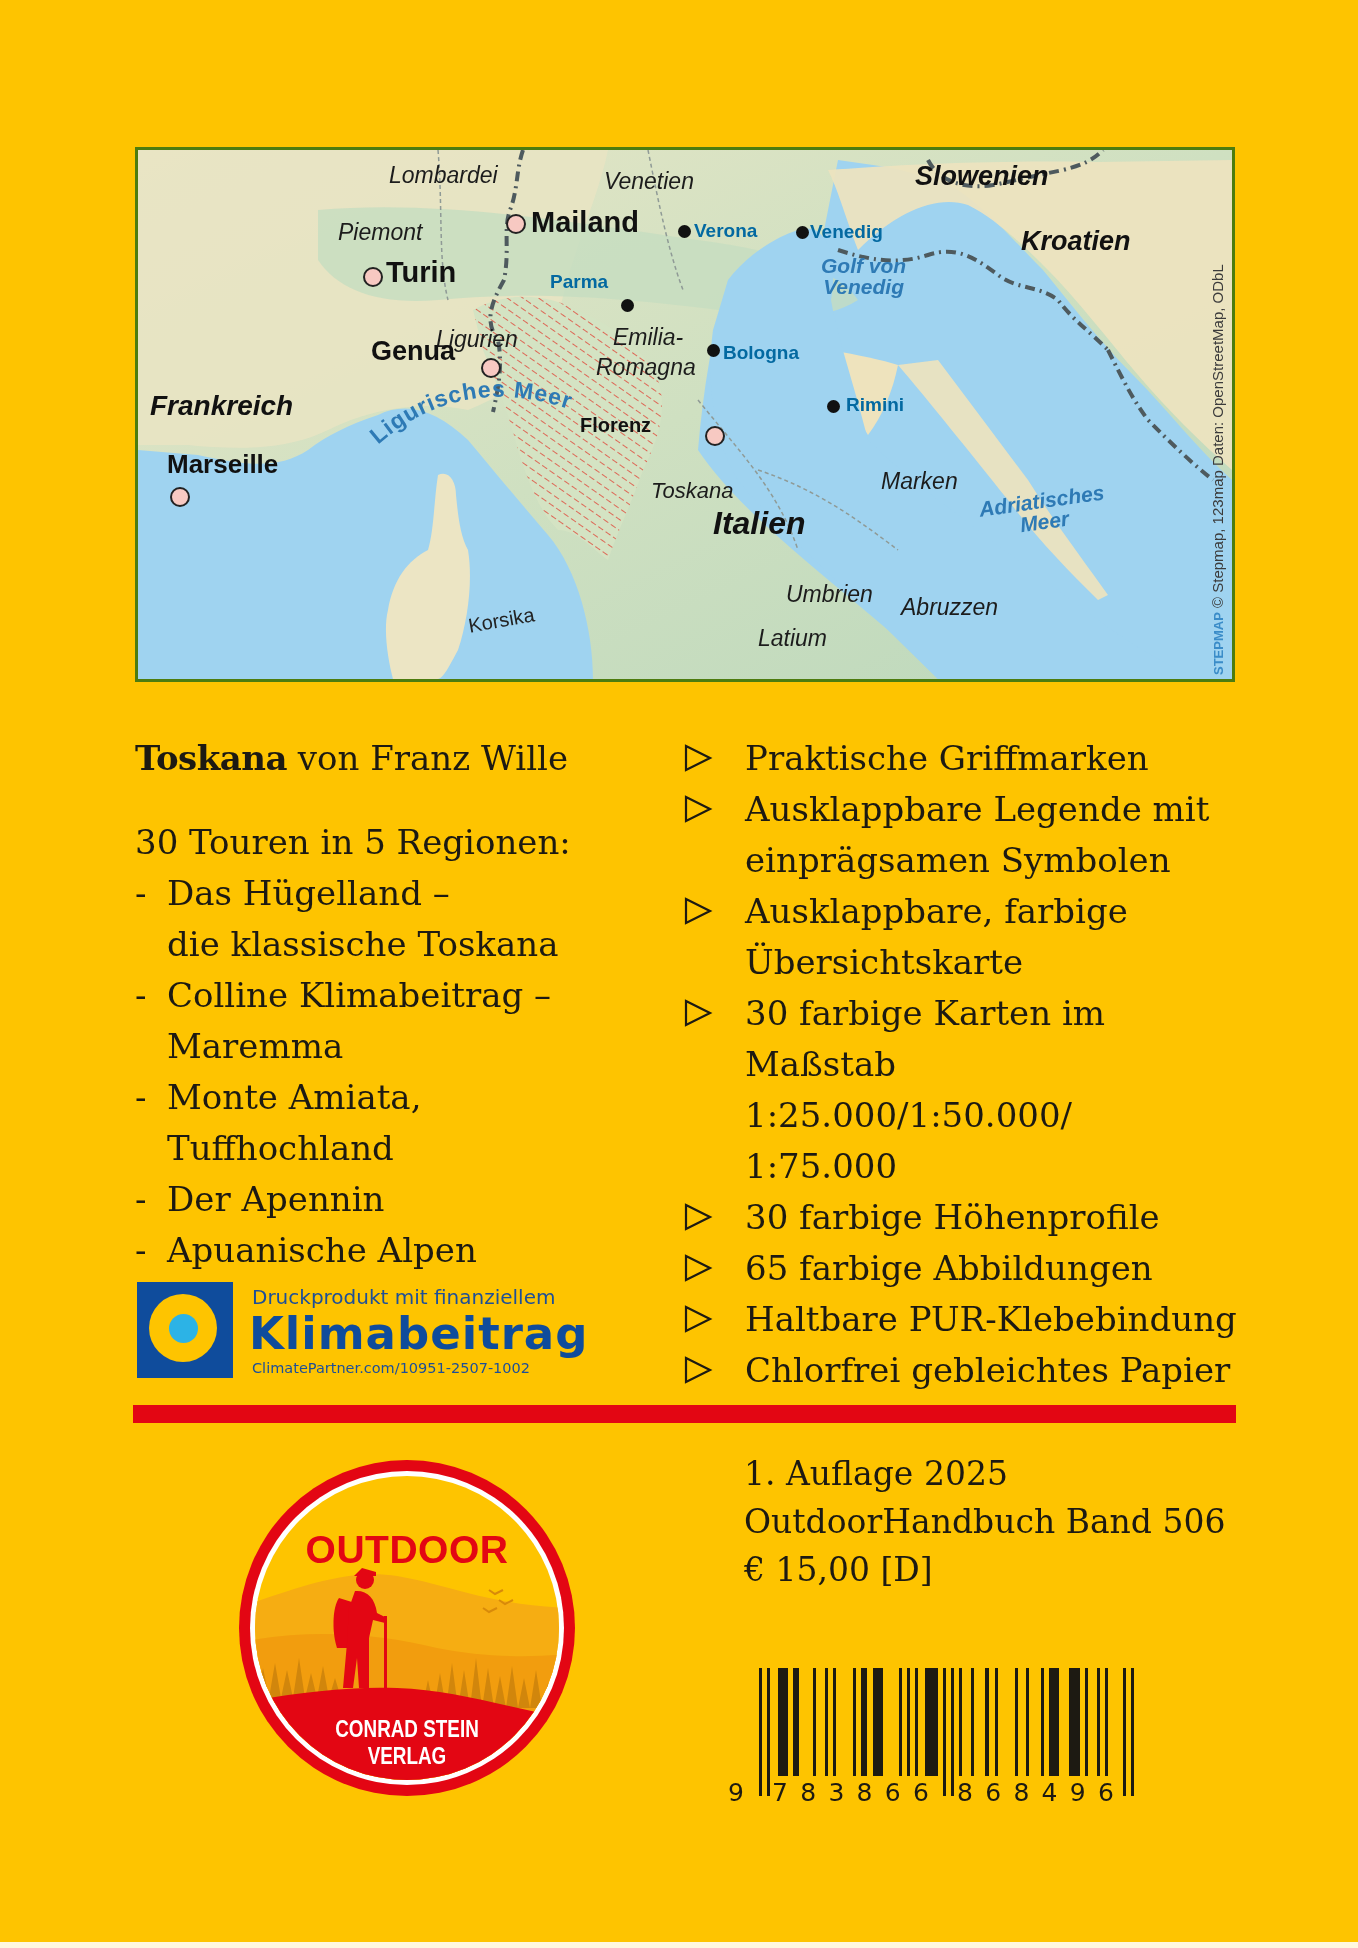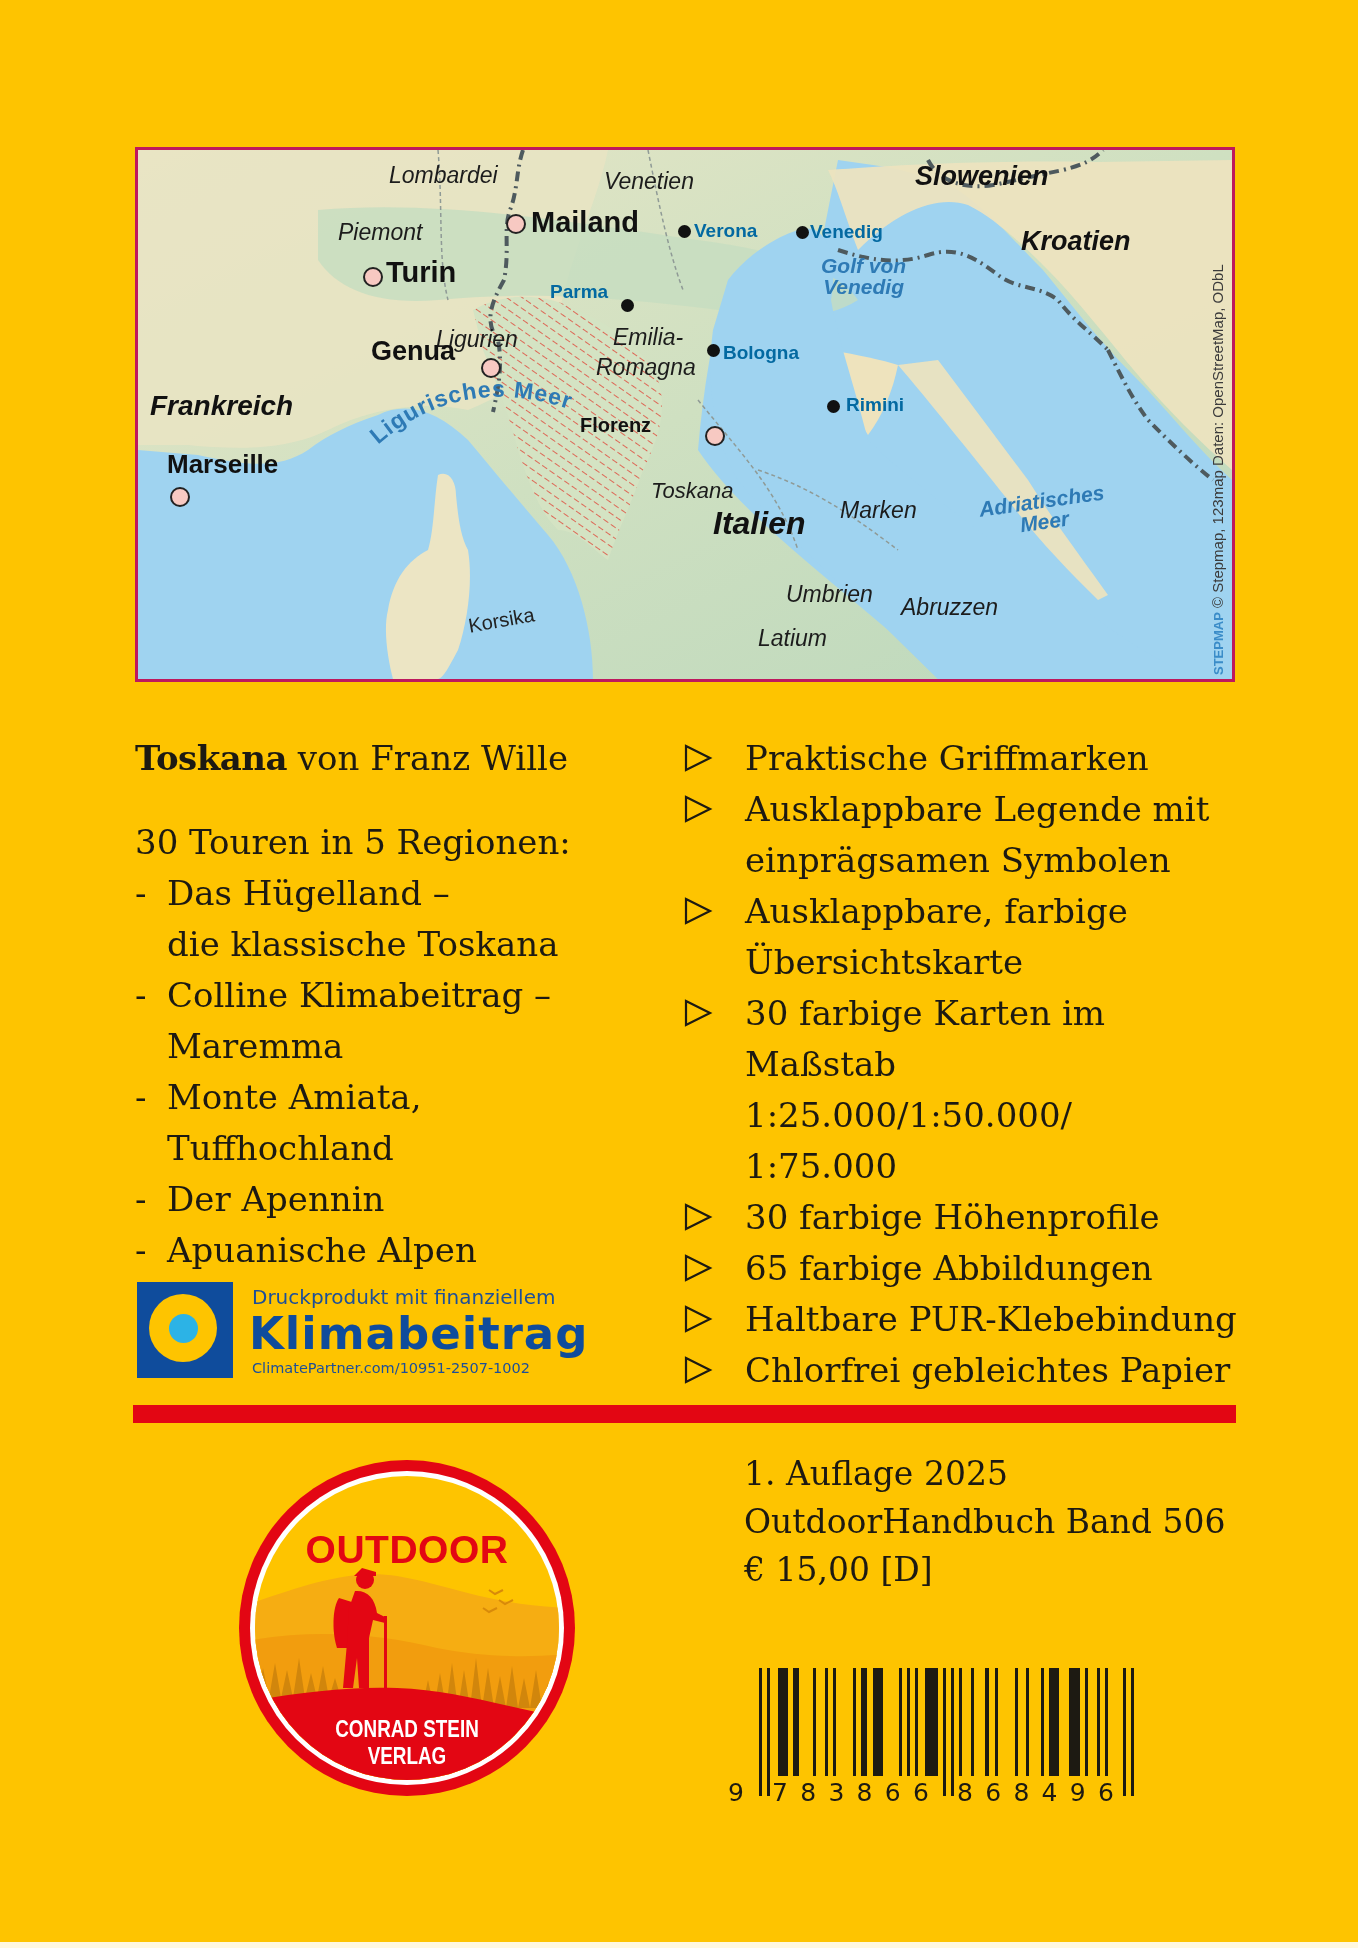--- a/index.html
+++ b/index.html
@@ -2,21 +2,21 @@
 <html><head>
 <meta charset="utf-8">
 <style>
   html, body { margin:0; padding:0; }
   body { width:1358px; height:1948px; background:#fec400; position:relative; overflow:hidden;
          font-family:"DejaVu Serif", serif; color:#1d1a12; }
   .page { position:absolute; inset:0; background:#fec400; border-bottom:6px solid #fff8e0; box-sizing:border-box; }
 
   
   .map { position:absolute; left:135px; top:147px; width:1100px; height:535px;
-         border:3px solid #be185d; box-sizing:border-box; overflow:hidden; background:#9fd3f0; }
+         border:3px solid #4d7c0f; box-sizing:border-box; overflow:hidden; background:#9fd3f0; }
   .map svg.base { position:absolute; left:0; top:0; }
   .lbl { position:absolute; font-family:"Liberation Sans", sans-serif; white-space:nowrap; line-height:1; }
   .region { font-style:italic; font-size:23px; color:#1c1c1c; }
   .city { font-weight:bold; font-size:25px; color:#111; }
   .city-big { font-weight:bold; font-size:29px; color:#111; }
   .town { font-weight:bold; font-size:19px; color:#0369a1; }
   .country { font-weight:bold; font-style:italic; font-size:28px; color:#111; }
   .sea { font-weight:bold; font-size:21px; color:#2e7ab5; font-style:italic; text-align:center; line-height:1.0; }
   .circle-mark { position:absolute; width:20px; height:20px; border-radius:50%; background:#f7c9c2; border:2.5px solid #222; box-sizing:border-box; }
   .dot-mark { position:absolute; width:13px; height:13px; border-radius:50%; background:#111; }
@@ -102,21 +102,21 @@
       <path d="M300,0 C305,60 300,110 310,150 M510,0 C520,50 530,100 545,140 M560,250 C600,300 640,340 660,400 M620,320 C680,340 720,370 760,400" fill="none" stroke="#8f9a96" stroke-width="1.5" stroke-dasharray="4 3"></path>
     </svg>
 
     <div class="lbl region" style="left:251px;top:14px;">Lombardei</div>
     <div class="lbl region" style="left:446px;top:20px;margin-left:20px;">Venetien</div>
     <div class="lbl region" style="left:200px;top:71px;">Piemont</div>
     <div class="lbl region" style="left:298px;top:178px;">Ligurien</div>
     <div class="lbl region" style="left:475px;top:176px;">Emilia-</div>
     <div class="lbl region" style="left:458px;top:206px;">Romagna</div>
     <div class="lbl region" style="left:513px;top:330px;font-size:22px;">Toskana</div>
-    <div class="lbl region" style="left:702px;top:320px;margin-top:29px;">Marken</div>
+    <div class="lbl region" style="left:743px;top:320px;">Marken</div>
     <div class="lbl region" style="left:648px;top:405px;margin-top:28px;">Umbrien</div>
     <div class="lbl region" style="left:763px;top:446px;">Abruzzen</div>
     <div class="lbl region" style="left:620px;top:477px;">Latium</div>
     <div class="lbl" style="left:330px;top:460px;font-size:20px;color:#222;transform:rotate(-10deg);">Korsika</div>
 
     <div class="lbl country" style="left:12px;top:242px;">Frankreich</div>
     <div class="lbl country" style="left:777px;top:13px;font-size:27px;">Slowenien</div>
     <div class="lbl country" style="left:883px;top:78px;font-size:27px;">Kroatien</div>
     <div class="lbl country" style="left:575px;top:357px;font-size:32px;">Italien</div>
 
@@ -128,21 +128,21 @@
     <div class="circle-mark" style="left:343px;top:208px;"></div>
     <div class="lbl city-big" style="left:442px;top:265px;font-size:20px;">Florenz</div>
     <div class="circle-mark" style="left:567px;top:276px;"></div>
     <div class="lbl city" style="left:29px;top:301px;font-size:26px;">Marseille</div>
     <div class="circle-mark" style="left:32px;top:337px;"></div>
 
     <div class="dot-mark" style="left:540px;top:75px;"></div>
     <div class="lbl town" style="left:556px;top:71px;">Verona</div>
     <div class="dot-mark" style="left:658px;top:76px;"></div>
     <div class="lbl town" style="left:672px;top:72px;">Venedig</div>
-    <div class="lbl town" style="left:412px;top:132px;">Parma</div>
+    <div class="lbl town" style="left:412px;top:122px;">Parma</div>
     <div class="dot-mark" style="left:483px;top:149px;"></div>
     <div class="dot-mark" style="left:569px;top:194px;"></div>
     <div class="lbl town" style="left:585px;top:193px;">Bologna</div>
     <div class="dot-mark" style="left:689px;top:250px;"></div>
     <div class="lbl town" style="left:708px;top:245px;text-align:right;">Rimini</div>
 
     <div class="lbl sea" style="left:683px;top:105px;">
       <div>Golf von</div>
       <div>Venedig</div>
     </div>

